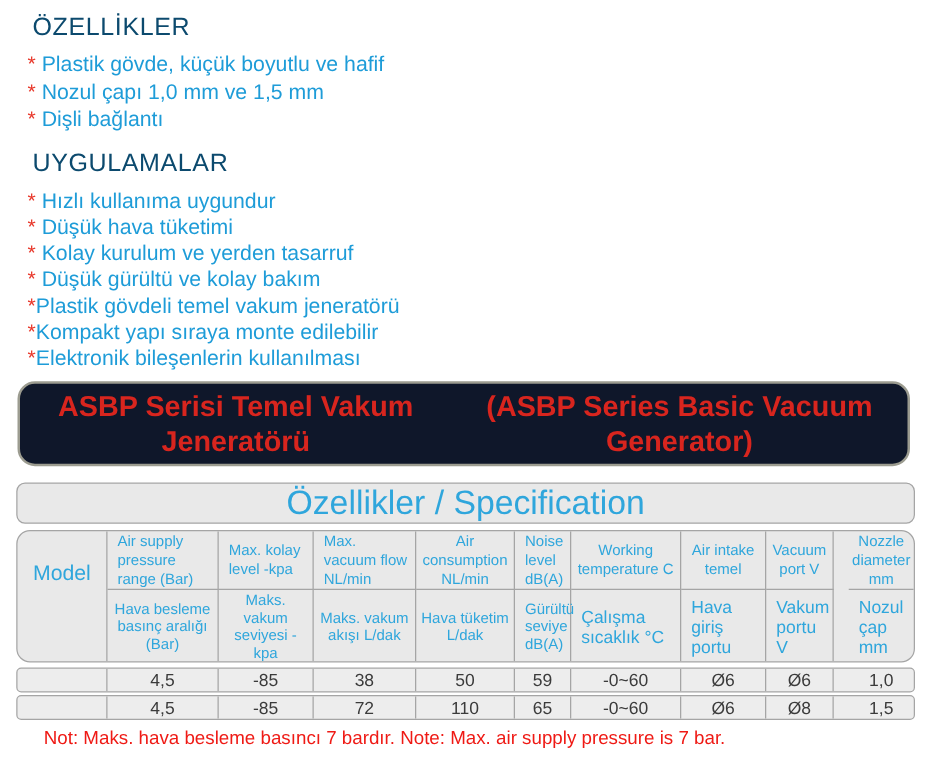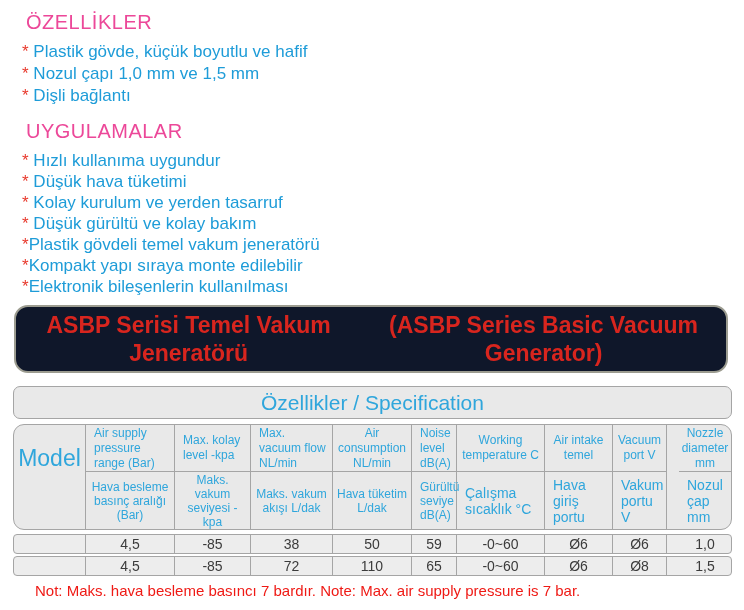--- a/index.html
+++ b/index.html
@@ -5,44 +5,44 @@
   html,body { margin:0; padding:0; background:#ffffff; }
   .page {
     position:relative; width:744px; height:610px; background:#ffffff;
     font-family:"Liberation Sans", sans-serif; overflow:hidden;
   }
 
   
   .section { position:absolute; left:14px; }
   .section-features { top:10px; }
   .section-apps { top:119px; }
-  .sec-heading { color:#ec4899; font-size:20px; line-height:24px; margin:0 0 7px 12px; letter-spacing:0.5px; }
+  .sec-heading { color:#0c4a6e; font-size:20px; line-height:24px; margin:0 0 7px 12px; letter-spacing:0.5px; }
   .b-item { font-size:17px; line-height:22px; color:#1e9cd8; margin-left:8px; white-space:pre-wrap; }
   .b-item .star { color:#e8392c; }
   .section-apps .b-item { line-height:21px; }
 
   
   .banner {
     position:absolute; top:305px; left:14px; width:714px; height:68px;
     box-sizing:border-box; background:#0f172a; border:2px solid #9c9c90; border-radius:14px;
     display:flex; flex-direction:row; align-items:center; justify-content:center;
   }
   .banner-line { color:#d8251e; font-weight:bold; font-size:23px; line-height:28px; text-align:center; }
 
   
   .table-wrap { position:absolute; top:386px; left:13px; width:719px; }
   .panel { box-sizing:border-box; width:719px; background:#e9e9e9; border:1px solid #a5a5a5; overflow:hidden; }
   .titlebar { height:33px; border-radius:7px; display:flex; align-items:center; justify-content:center; margin-bottom:5px; }
-  .titlebar span { color:#2fa6dc; font-size:21px; }
+  .titlebar span { color:#2fa6dc; font-size:27px; }
   .grid10 { display:grid; grid-template-columns:72px 89px 76px 82px 79px 45px 88px 68px 54px 64px; }
   .headergrid { grid-template-rows:47px 57px; border-radius:11px; margin-bottom:4px; }
   .cell { display:flex; align-items:center; justify-content:center; text-align:center;
           border-right:1px solid #a5a5a5; color:#2fa6dc; box-sizing:border-box; }
   .cell.lastcol { border-right:none;margin-left:12px; }
-  .model { grid-row:1 / 3; font-size:23px; padding-bottom:37px;text-align:center; }
+  .model { grid-row:1 / 3; font-size:17px; padding-bottom:37px;text-align:center; }
   .en { border-bottom:1px solid #a5a5a5; font-size:12px; line-height:15px; padding:2px 3px; }
   .tr-h { font-size:12px; line-height:14px; padding:2px 3px; }
   .tr-h.big { font-size:14px; line-height:16px; }
   .cell.left { justify-content:flex-start; text-align:left; padding-left:8px; }
   .datarow { height:20px; border-radius:4px; margin-bottom:2px; background:#ededed; }
   .d { font-size:14px; color:#3b3b3b; }
 
   
   .note { position:absolute; top:582px; left:35px; color:#ef1a15; font-size:15px; }
 </style>

